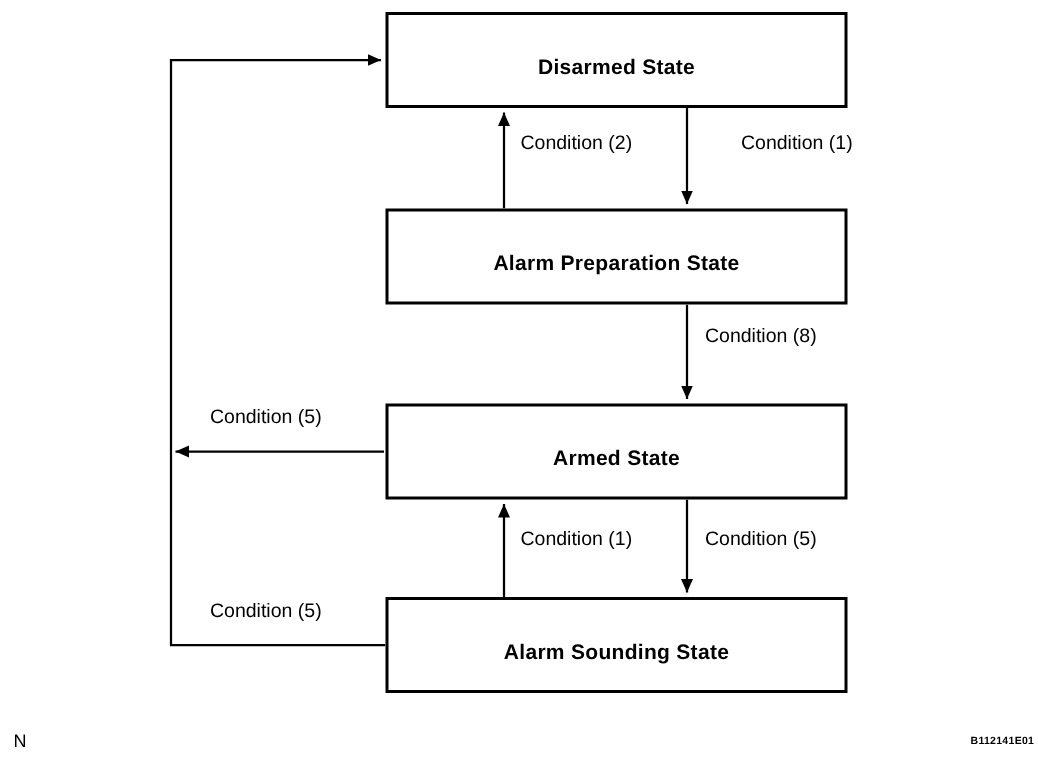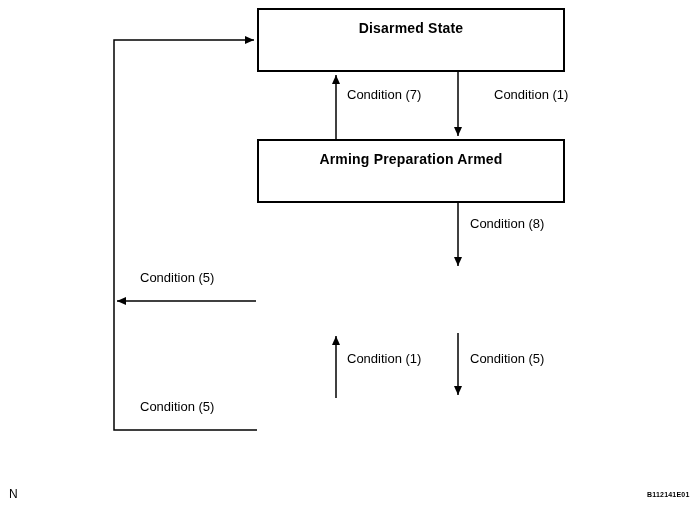--- a/index.html
+++ b/index.html
@@ -26,21 +26,21 @@
     position: absolute;
     left: 257px;
     width: 308px;
     height: 64px;
     box-sizing: border-box;
     border: 2px solid #000000;
     background: #ffffff;
     display: flex;
     justify-content: center;
     align-items: flex-start;
-    padding-top: 10px;
+    padding-top: 26px;
   }
   .box-disarmed        { top: 8px;   }
   .box-arming-prep     { top: 139px; }
   .box-armed           { top: 269px; }
   .box-alarm-sounding  { top: 398px; }
   .state-label {
     font-size: 14px;
     font-weight: bold;
     color: #000000;
     letter-spacing: 0.2px;
@@ -104,26 +104,32 @@
     <path d="M 458 333 L 458 395" fill="none" stroke="#000000" stroke-width="1.5" marker-end="url(#arrowhead)"></path>
 
     <path d="M 256 301 L 117 301" fill="none" stroke="#000000" stroke-width="1.5" marker-end="url(#arrowhead)"></path>
   </svg>
 
   <div class="state-box box-disarmed">
     <span class="state-label">Disarmed State</span>
   </div>
 
   <div class="state-box box-arming-prep">
-    <span class="state-label">Arming Preparation Armed</span>
+    <span class="state-label">Alarm Preparation State</span>
   </div>
 
+  <div class="state-box box-armed">
+    <span class="state-label">Armed State</span>
+  </div>
 
+  <div class="state-box box-alarm-sounding">
+    <span class="state-label">Alarm Sounding State</span>
+  </div>
 
-  <span class="cond-label lbl-cond3">Condition (7)</span>
+  <span class="cond-label lbl-cond3">Condition (2)</span>
   <span class="cond-label lbl-cond1">Condition (1)</span>
   <span class="cond-label lbl-cond2">Condition (8)</span>
   <span class="cond-label lbl-cond6">Condition (1)</span>
   <span class="cond-label lbl-cond4">Condition (5)</span>
   <span class="cond-label lbl-cond5-upper">Condition (5)</span>
   <span class="cond-label lbl-cond5-lower">Condition (5)</span>
 
   <span class="page-note">N</span>
   <span class="figure-code">B112141E01</span>
 

